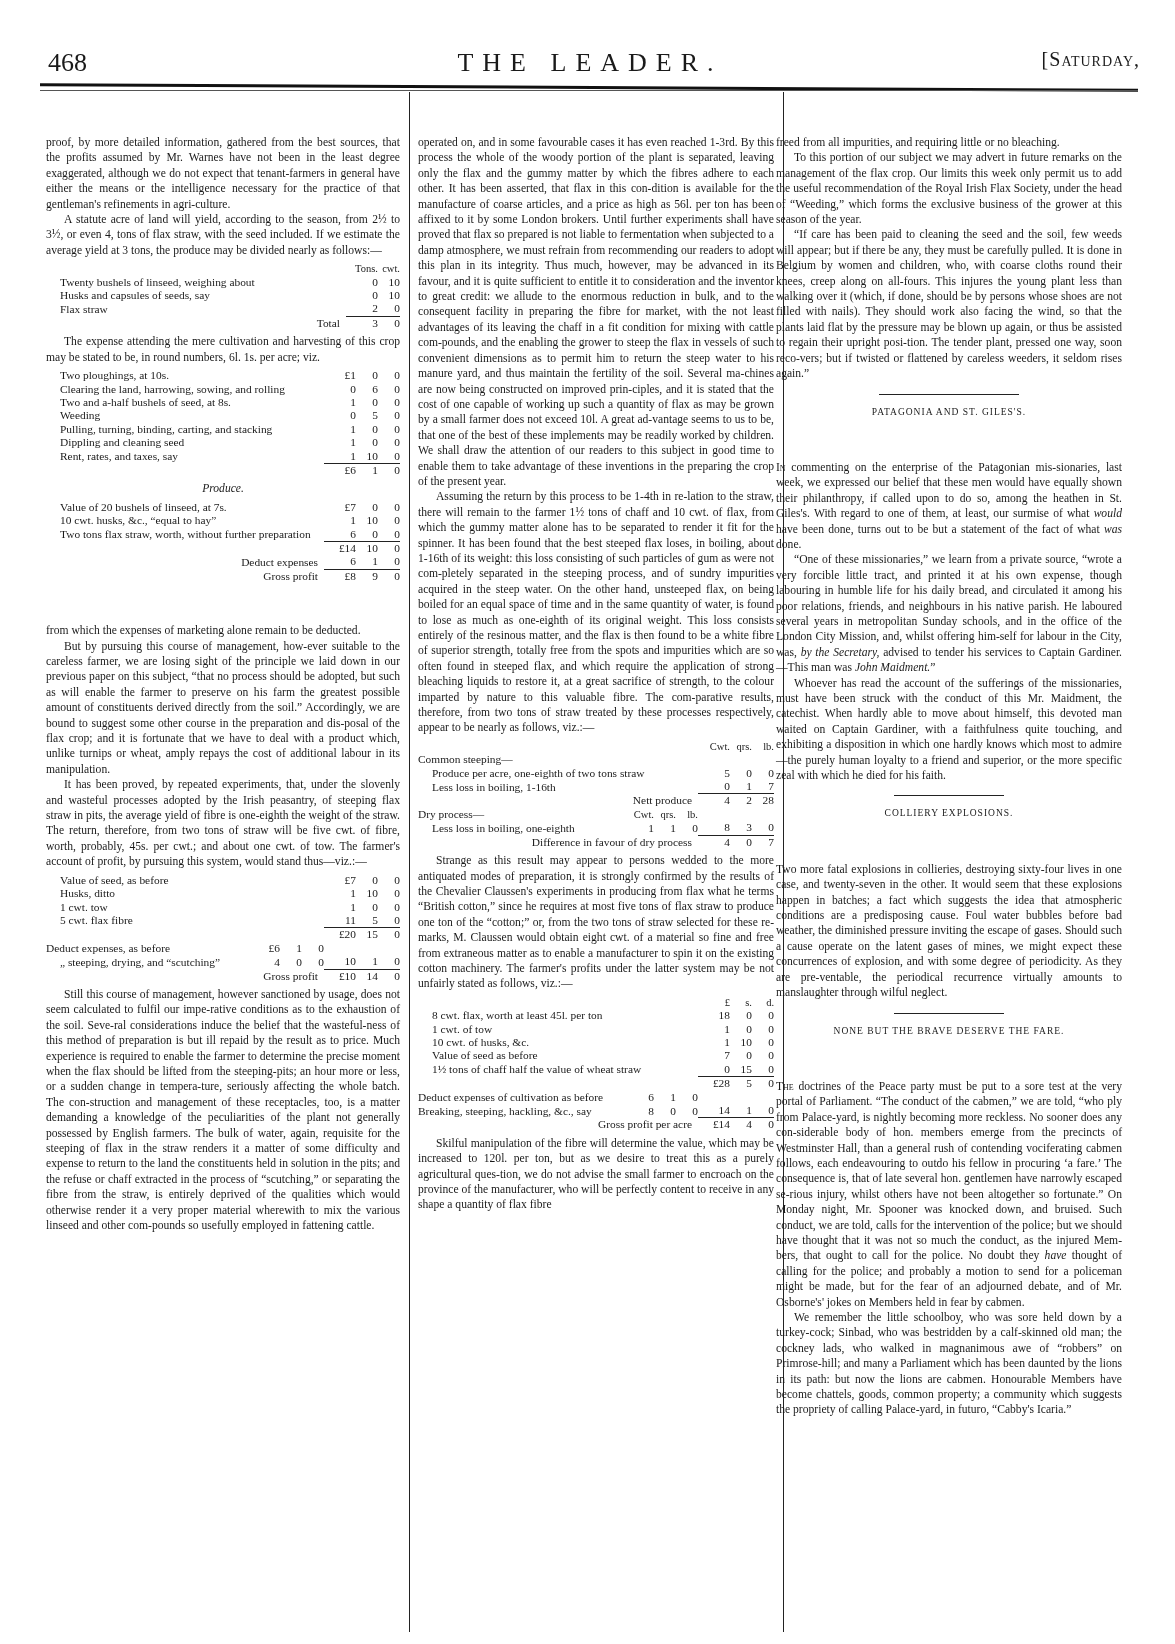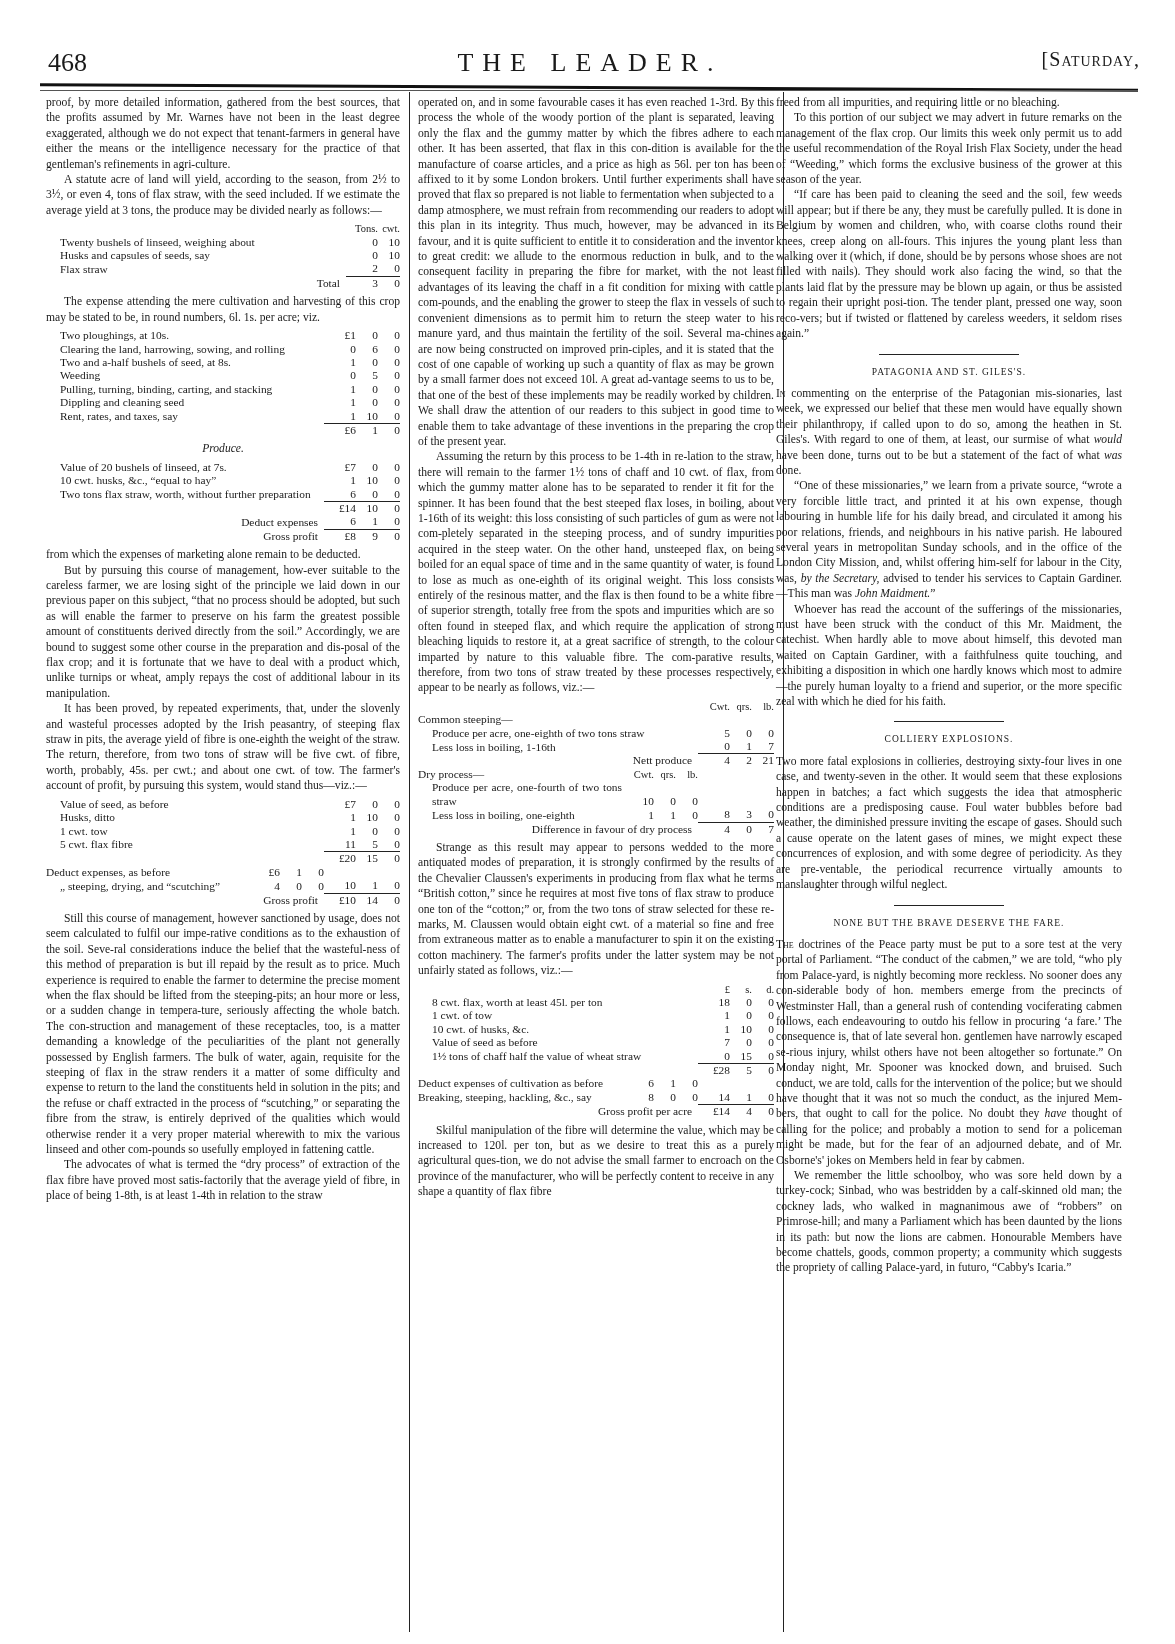--- a/index.html
+++ b/index.html
@@ -10,21 +10,21 @@
   .paper-title { position:absolute; left:0; right:0; text-align:center; top:4px; font-size:26px; letter-spacing:9px; }
   .day { position:absolute; right:0; top:4px; font-size:20px; font-variant:small-caps; letter-spacing:1px; }
   .rule-top { position:absolute; left:40px; top:86px; width:1098px; height:3px; background:#111; transform:skewY(0.3deg); }
   .rule-top2 { position:absolute; left:40px; top:90px; width:1098px; height:1px; background:#555; }
   .col { position:absolute; top:95px; font-size:11.6px; line-height:15.4px; text-align:justify; hyphens:manual; }
   .col1 { left:46px; width:354px; }
   .col2 { left:418px; width:356px; }
   .col3 { left:776px; width:346px; }
   .divider { position:absolute; top:92px; width:1px; background:#222; height:1540px; }
   p { margin:0; text-indent:18px; }
-  p.noindent { text-indent:0; }
+  p.noindent { text-indent:0;margin-top:40px; }
   .tbl { width:100%; border-collapse:collapse; margin:4px 0; font-size:11.4px; line-height:13.4px; }
   .tbl td { padding:0; vertical-align:bottom; }
   .tbl td.lbl { padding-left:14px; }
   .tbl td.num { text-align:right; width:22px; }
   .tbl td.num.w { width:32px; }
   .tbl td.ctr { text-align:right; padding-right:6px; }
   .tbl tr.sum td.num { border-top:1px solid #222; }
   .tbl .hdr td { text-align:right; font-size:10.5px; }
   .italic { font-style:italic; }
   .center { text-align:center; }
@@ -233,21 +233,20 @@
     <tr class="sum">
           <td class="ctr" colspan="4">Gross profit</td>
           <td class="num w">£10</td>
           <td class="num">14</td>
           <td class="num">0</td>
         </tr>
   </tbody>
     </table>
 
   <p>Still this course of management, however sanctioned by usage, does not seem calculated to fulfil our impe-rative conditions as to the exhaustion of the soil. Seve-ral considerations induce the belief that the wasteful-ness of this method of preparation is but ill repaid by the result as to price. Much experience is required to enable the farmer to determine the precise moment when the flax should be lifted from the steeping-pits; an hour more or less, or a sudden change in tempera-ture, seriously affecting the whole batch. The con-struction and management of these receptacles, too, is a matter demanding a knowledge of the peculiarities of the plant not generally possessed by English farmers. The bulk of water, again, requisite for the steeping of flax in the straw renders it a matter of some difficulty and expense to return to the land the constituents held in solution in the pits; and the refuse or chaff extracted in the process of “scutching,” or separating the fibre from the straw, is entirely deprived of the qualities which would otherwise render it a very proper material wherewith to mix the various linseed and other com-pounds so usefully employed in fattening cattle.</p>
-  <p>The advocates of what is termed the “dry process” of extraction of the flax fibre have proved most satis-factorily that the average yield of fibre, in place of being 1-8th, is at least 1-4th in relation to the straw</p>
 </div>
 
 <div class="col col2">
   <p class="noindent">operated on, and in some favourable cases it has even reached 1-3rd. By this process the whole of the woody portion of the plant is separated, leaving only the flax and the gummy matter by which the fibres adhere to each other. It has been asserted, that flax in this con-dition is available for the manufacture of coarse articles, and a price as high as 56l. per ton has been affixed to it by some London brokers. Until further experiments shall have proved that flax so prepared is not liable to fermentation when subjected to a damp atmosphere, we must refrain from recommending our readers to adopt this plan in its integrity. Thus much, however, may be advanced in its favour, and it is quite sufficient to entitle it to consideration and the inventor to great credit: we allude to the enormous reduction in bulk, and to the consequent facility in preparing the fibre for market, with the not least advantages of its leaving the chaff in a fit condition for mixing with cattle com-pounds, and the enabling the grower to steep the flax in vessels of such convenient dimensions as to permit him to return the steep water to his manure yard, and thus maintain the fertility of the soil. Several ma-chines are now being constructed on improved prin-ciples, and it is stated that the cost of one capable of working up such a quantity of flax as may be grown by a small farmer does not exceed 10l. A great ad-vantage seems to us to be, that one of the best of these implements may be readily worked by children. We shall draw the attention of our readers to this subject in good time to enable them to take advantage of these inventions in the preparing the crop of the present year.</p>
   <p>Assuming the return by this process to be 1-4th in re-lation to the straw, there will remain to the farmer 1½ tons of chaff and 10 cwt. of flax, from which the gummy matter alone has to be separated to render it fit for the spinner. It has been found that the best steeped flax loses, in boiling, about 1-16th of its weight: this loss consisting of such particles of gum as were not com-pletely separated in the steeping process, and of sundry impurities acquired in the steep water. On the other hand, unsteeped flax, on being boiled for an equal space of time and in the same quantity of water, is found to lose as much as one-eighth of its original weight. This loss consists entirely of the resinous matter, and the flax is then found to be a white fibre of superior strength, totally free from the spots and impurities which are so often found in steeped flax, and which require the application of strong bleaching liquids to restore it, at a great sacrifice of strength, to the colour imparted by nature to this valuable fibre. The com-parative results, therefore, from two tons of straw treated by these processes respectively, appear to be nearly as follows, viz.:—</p>
 
   <table class="tbl">
     <tbody>
         <tr class="hdr">
           <td colspan="4"></td>
@@ -267,37 +266,30 @@
     <tr>
           <td class="lbl" colspan="4">Less loss in boiling, 1-16th</td>
           <td class="num w">0</td>
           <td class="num">1</td>
           <td class="num">7</td>
         </tr>
     <tr class="sum">
           <td class="ctr" colspan="4">Nett produce</td>
           <td class="num w">4</td>
           <td class="num">2</td>
-          <td class="num">21</td>
+          <td class="num">28</td>
         </tr>
     <tr class="hdr">
           <td style="text-align:left;font-size:11.4px;">Dry process—</td>
           <td>Cwt.</td>
           <td>qrs.</td>
           <td>lb.</td>
           <td colspan="3"></td>
         </tr>
     <tr>
-          <td class="lbl">Produce per acre, one-fourth of two tons straw</td>
-          <td class="num w">10</td>
-          <td class="num">0</td>
-          <td class="num">0</td>
-          <td colspan="3"></td>
-        </tr>
-    <tr>
           <td class="lbl">Less loss in boiling, one-eighth</td>
           <td class="num w">1</td>
           <td class="num">1</td>
           <td class="num">0</td>
           <td class="num w">8</td>
           <td class="num">3</td>
           <td class="num">0</td>
         </tr>
     <tr class="sum">
           <td class="ctr" colspan="4">Difference in favour of dry process</td>

